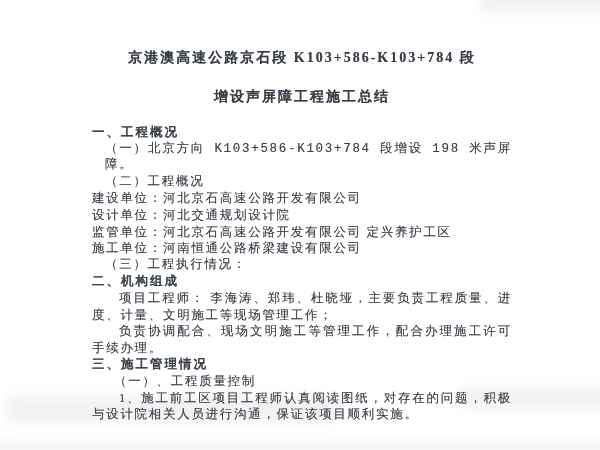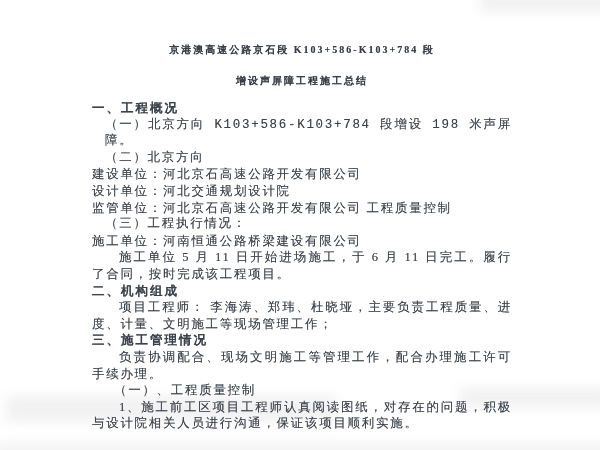--- a/index.html
+++ b/index.html
@@ -20,23 +20,23 @@
   .smudge.top-right   { right: -20px; top: -14px; width: 140px; height: 26px; }
   .smudge.bottom-left { left: 6px; bottom: 28px; width: 330px; height: 26px; }
   .smudge.bottom-right{ right: -10px; bottom: 42px; width: 150px; height: 20px; }
   .smudge.bottom-edge { left: -10px; bottom: -14px; width: 640px; height: 22px; background:#f2f2f2; }
 
   .content {
     position: absolute;
     left: 92px; top: 30px; width: 420px;
   }
   .doc-title {
-    margin: 8px;
+    margin: 16px;
     text-align: center;
-    font-size: 10px;
+    font-size: 14px;
     font-weight: bold;
     line-height: 23px;
     letter-spacing: 2px;
     color: #363d46;
     text-shadow: 0 0 .6px rgba(54,61,70,.55);
   }
   .line {
     margin: 0;
     font-size: 12.5px;
     line-height: 16.6px;
@@ -58,29 +58,28 @@
   <div class="smudge bottom-left"></div>
   <div class="smudge bottom-right"></div>
   <div class="smudge bottom-edge"></div>
 
   <div class="content">
     <h1 class="doc-title">京港澳高速公路京石段 K103+586-K103+784 段</h1>
     <h1 class="doc-title">增设声屏障工程施工总结</h1>
 
     <p class="line h first-h">一、工程概况</p>
     <p class="line sub">（一）北京方向 K103+586-K103+784 段增设 198 米声屏障。</p>
-    <p class="line sub">（二）北京方向</p>
+    <p class="line sub">（二）工程概况</p>
     <p class="line">建设单位：河北京石高速公路开发有限公司</p>
     <p class="line">设计单位：河北交通规划设计院</p>
-    <p class="line">监管单位：河北京石高速公路开发有限公司  工程质量控制</p>
+    <p class="line">监管单位：河北京石高速公路开发有限公司  定兴养护工区</p>
+    <p class="line">施工单位：河南恒通公路桥梁建设有限公司</p>
     <p class="line sub">（三）工程执行情况：</p>
-    <p class="line">施工单位：河南恒通公路桥梁建设有限公司</p>
-    <p class="line ind">施工单位 5 月 11 日开始进场施工，于 6 月 11 日完工。履行了合同，按时完成该工程项目。</p>
 
     <p class="line h">二、机构组成</p>
     <p class="line ind">项目工程师：  李海涛、郑玮、杜晓垭，主要负责工程质量、进度、计量、文明施工等现场管理工作；</p>
+    <p class="line ind">负责协调配合、现场文明施工等管理工作，配合办理施工许可手续办理。</p>
+
     <p class="line h">三、施工管理情况</p>
-
-    <p class="line ind">负责协调配合、现场文明施工等管理工作，配合办理施工许可手续办理。</p>
     <p class="line sub2">（一）、工程质量控制</p>
     <p class="line ind">1、施工前工区项目工程师认真阅读图纸，对存在的问题，积极与设计院相关人员进行沟通，保证该项目顺利实施。</p>
   </div>
 </div>
 
 </body></html>

